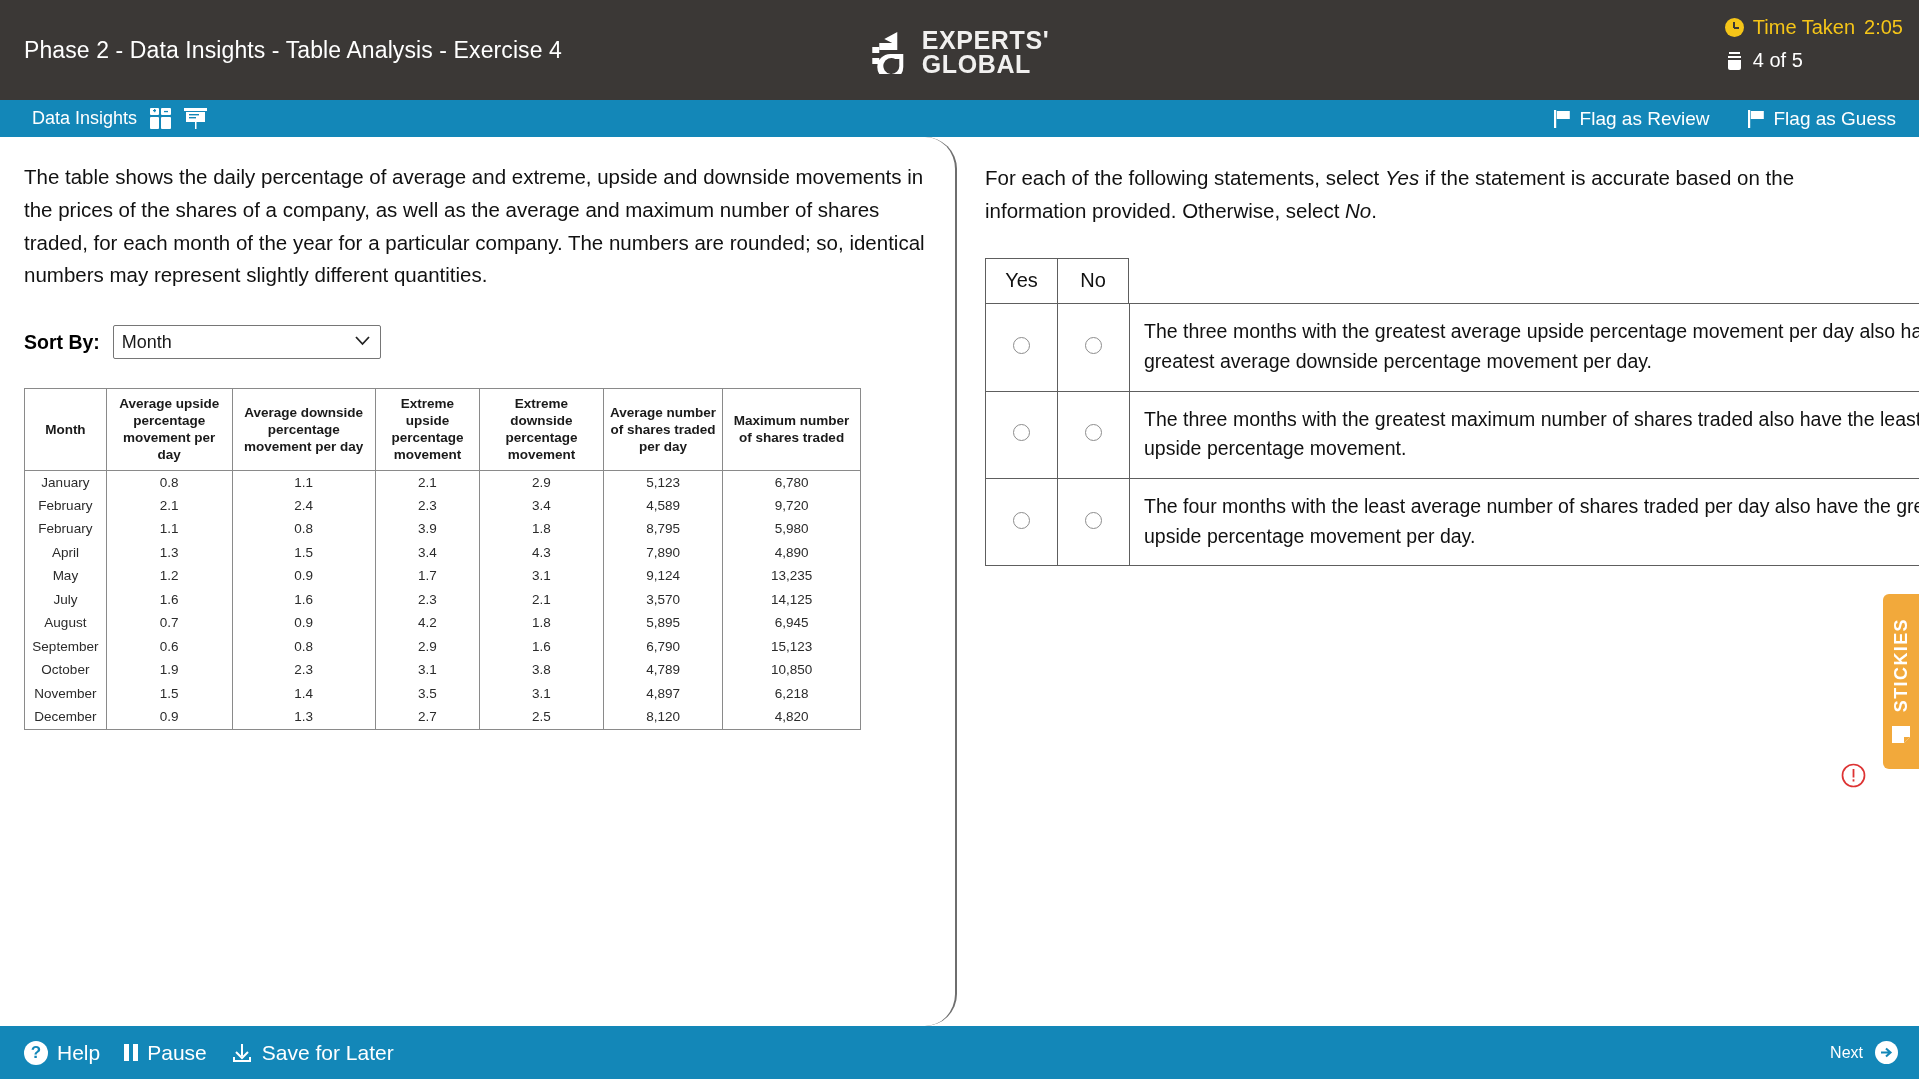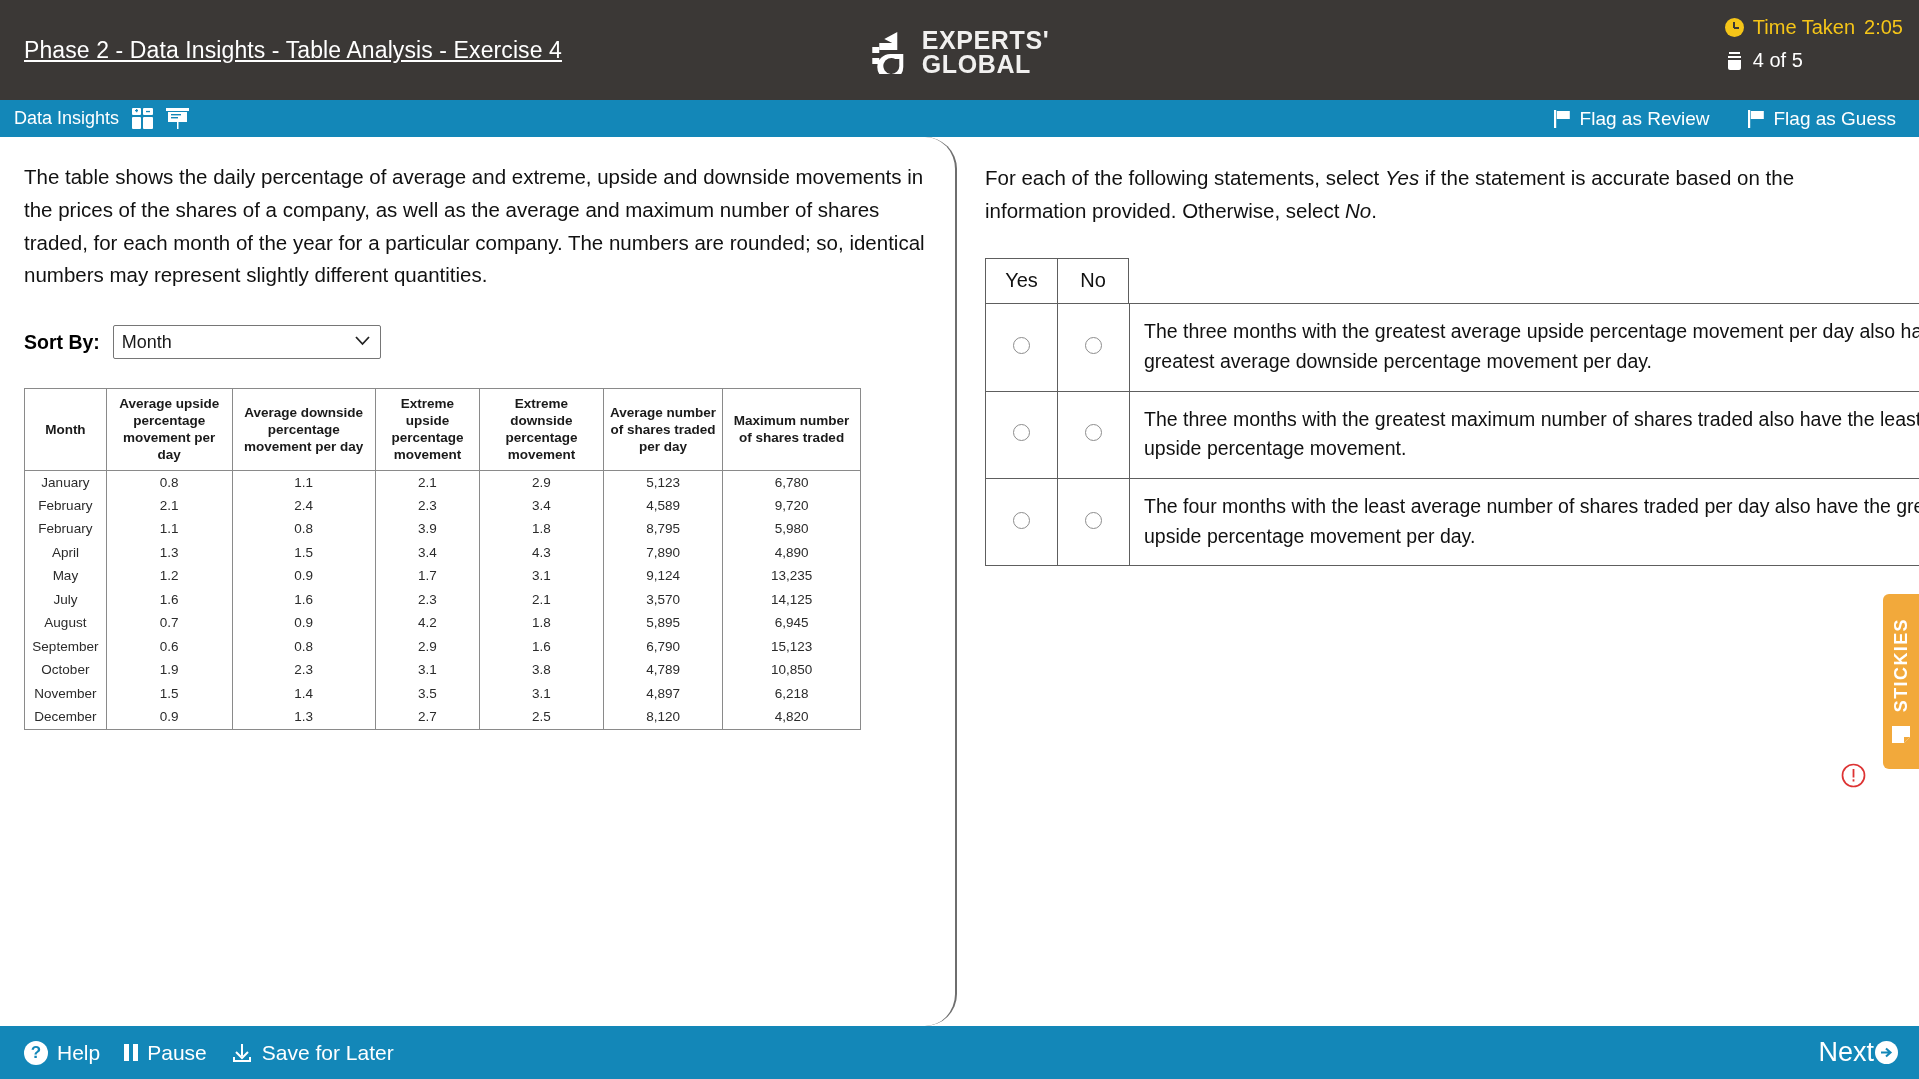--- a/index.html
+++ b/index.html
@@ -26,21 +26,20 @@
     flex: 0 0 100px;
     display: flex;
     align-items: center;
   }
   .topbar-title {
     color: #ffffff;
     font-size: 23px;
     letter-spacing: .1px;
     margin-left: 24px;
     white-space: nowrap;
-    text-decoration: underline;
   }
   .logo {
     position: absolute;
     left: 50%;
     transform: translateX(-50%);
     top: 28px;
     display: flex;
     align-items: center;
     gap: 10px;
   }
@@ -92,21 +91,21 @@
   .jar-icon { width: 19px; height: 20px; }
 
   
   .subbar {
     height: 37px;
     flex: 0 0 37px;
     background: #1387b8;
     display: flex;
     align-items: center;
     justify-content: space-between;
-    padding: 0 23px 0 14px;
+    padding: 0 23px 0 32px;
     color: #ffffff;
     gap: 12px;
   }
   .subbar-left { display: flex; align-items: center; gap: 13px; }
   .subbar-label { font-size: 18px; }
   .subbar-icon { display: inline-flex; align-items: center; cursor: pointer; }
   .subbar-right { display: flex; gap: 38px; }
   .flag-btn {
     display: flex; align-items: center; gap: 9px;
     font-size: 19px; cursor: pointer; white-space: nowrap;
@@ -284,21 +283,21 @@
     flex: 0 0 53px;
     background: #1387b8;
     display: flex;
     align-items: center;
     justify-content: space-between;
     padding: 0 20px 0 24px;
     color: #ffffff;
   }
   .footer-left { display: flex; align-items: center; gap: 24px; }
   .f-item { display: flex; align-items: center; gap: 9px; font-size: 21px; cursor: pointer; white-space: nowrap; }
-  .next-btn { display: flex; align-items: center; font-size: 27px; cursor: pointer; }
+  .next-btn { display: flex; align-items: center; gap: 11px; font-size: 16px; cursor: pointer; }
   .qmark {
     width: 24px; height: 24px; border-radius: 50%;
     background: #ffffff; color: #1387b8;
     font-size: 17px; font-weight: bold;
     display: inline-flex; align-items: center; justify-content: center;
   }
   .pause-icon { display: inline-flex; gap: 4px; }
   .pause-icon i { display: block; width: 5px; height: 17px; background: #fff; }
 </style>
 </head>

